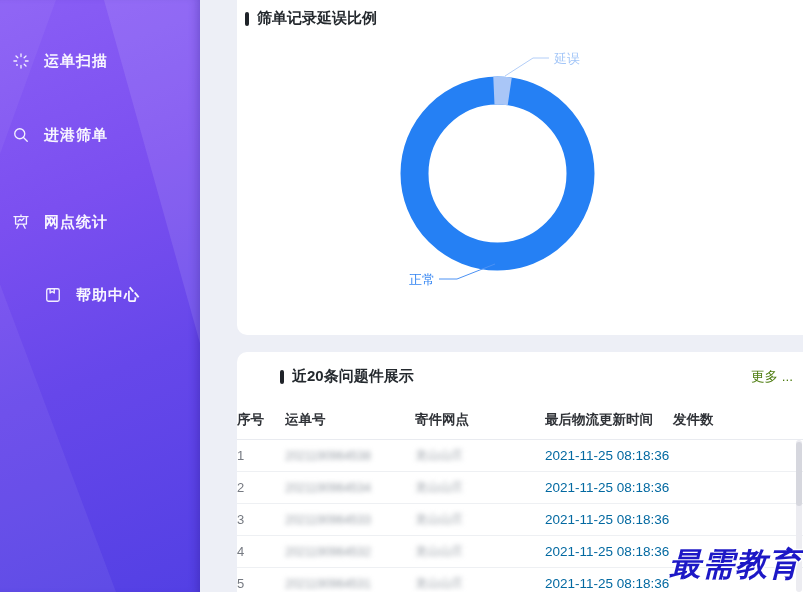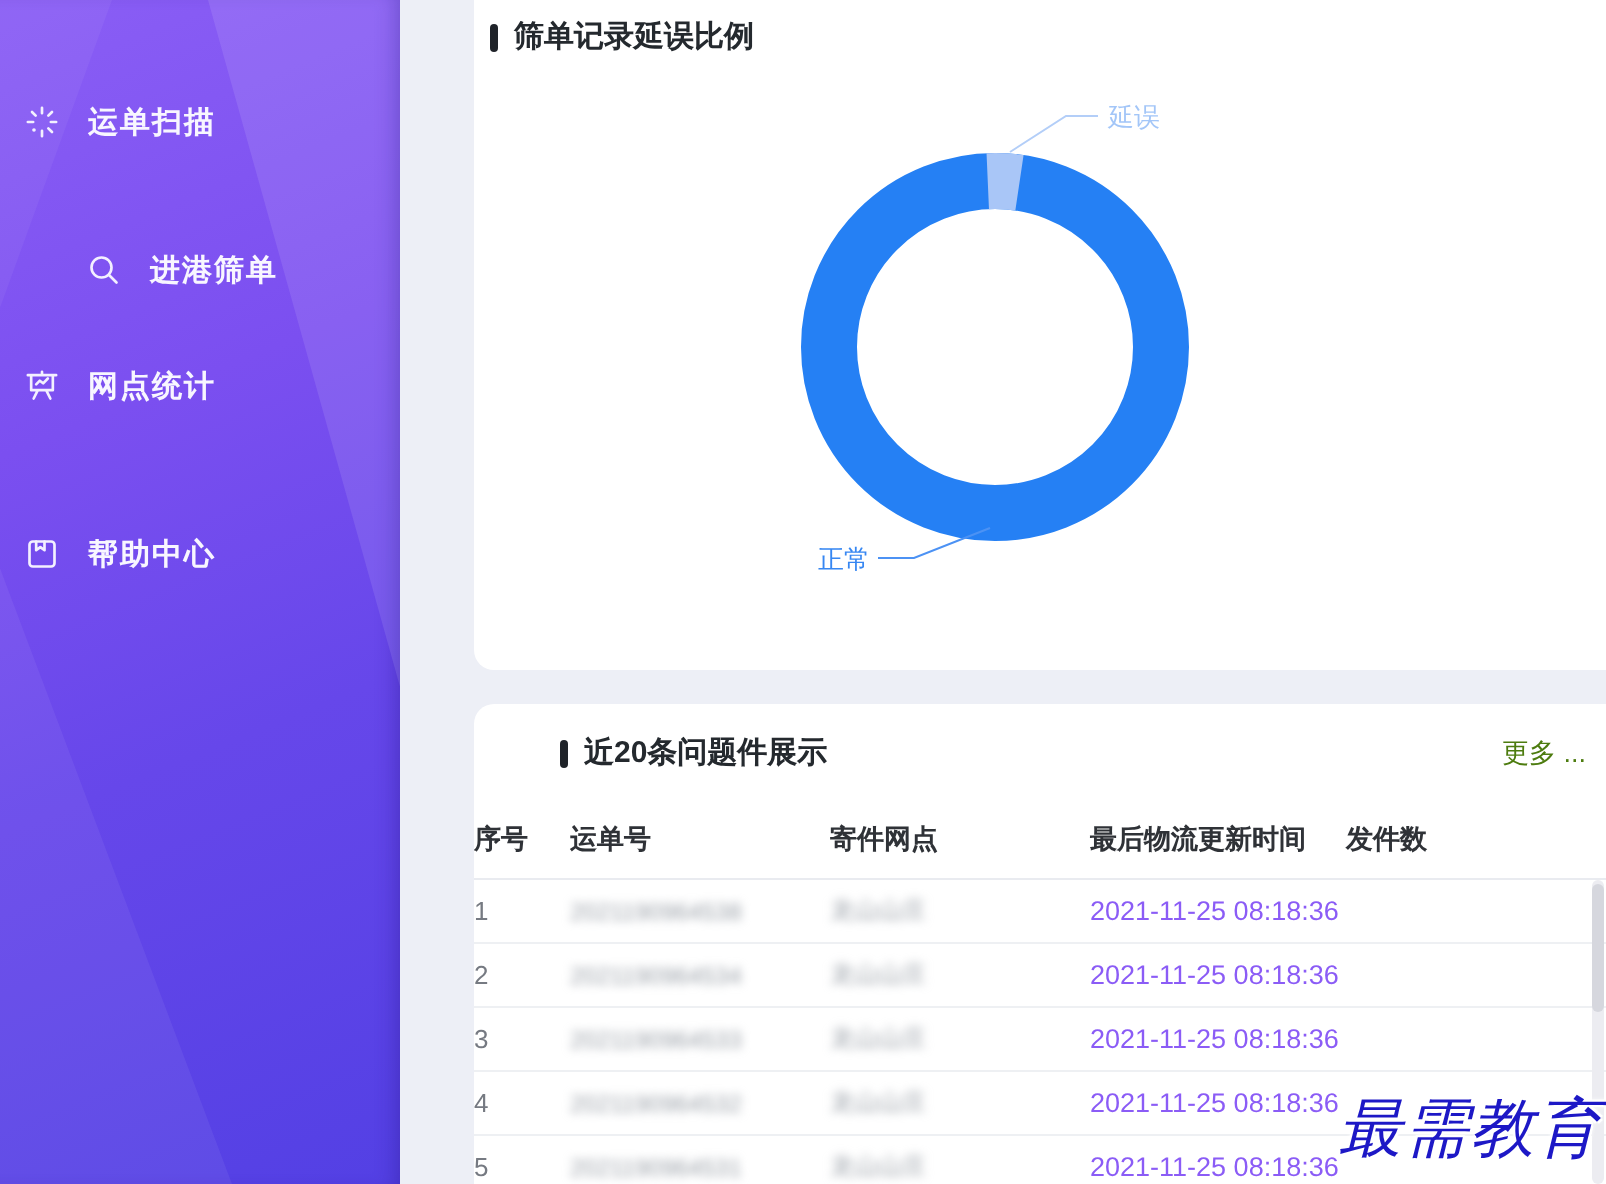--- a/index.html
+++ b/index.html
@@ -42,29 +42,29 @@
                font-size:13.5px; cursor:pointer; }
   .tbl { position:absolute; left:0; top:48px; width:566px; }
   .trow { display:grid; grid-template-columns:48px 130px 130px 128px 1fr;
           align-items:center; }
   .thead { height:40px; font-size:13.5px; font-weight:bold; color:#2f3237;
            border-bottom:1px solid #e9ebf0; }
   .tbody-row { height:32px; font-size:13px; color:#5c6066;
                border-bottom:1px solid #eef0f3; background:#fff; }
   .cell-index { color:#767a82; }
   .blur { filter:blur(2.5px); color:#9aa0a8; font-size:12px; }
-  .cell-time { color:#8b5cf6; font-size:13.5px; }
+  .cell-time { color:#0369a1; font-size:13.5px; }
   .scrollbar { position:absolute; right:1px; top:88px; bottom:0; width:6px;
                background:#ececf1; border-radius:3px; }
   .scroll-thumb { position:absolute; top:2px; left:0; width:6px; height:64px;
                background:#d6d7de; border-radius:3px; }
 
   
   .watermark { position:absolute; right:2px; bottom:5px; z-index:50;
-               font-size:32px; font-weight:normal; font-style:italic;
+               font-size:32px; font-weight:bold; font-style:italic;
                color:#1d18c6; letter-spacing:1px;
                text-shadow:0 0 3px #fff,0 0 3px #fff,1px 1px 0 #fff,
                            -1px -1px 0 #fff,1px -1px 0 #fff,-1px 1px 0 #fff; }
 </style>
 </head>
 <body>
 
 <div id="app">
 
   <nav class="sidebar">
@@ -75,41 +75,41 @@
     <div class="menu-item" style="top:46px;">
       <span class="mi-icon">
         <svg viewBox="0 0 24 24">
           <path d="M12 3.5v3.2 M12 17.3v3.2 M3.5 12h3.2 M17.3 12h3.2 M6 6l2.2 2.2 M15.8 15.8L18 18 M15.8 8.2L18 6"></path>
           <circle cx="7.2" cy="16.8" r="1.1" fill="#f3f0ff" stroke="none"></circle>
         </svg>
       </span>
       <span class="mi-label">运单扫描</span>
     </div>
 
-    <div class="menu-item" style="top:120px;margin-left:31px;">
+    <div class="menu-item" style="top:120px;">
       <span class="mi-icon">
         <svg viewBox="0 0 24 24">
           <circle cx="10.5" cy="10.5" r="6"></circle>
           <path d="M15 15l4.5 4.5"></path>
         </svg>
       </span>
       <span class="mi-label">进港筛单</span>
     </div>
 
-    <div class="menu-item" style="top:178px;">
+    <div class="menu-item" style="top:207px;">
       <span class="mi-icon">
         <svg viewBox="0 0 24 24">
           <path d="M3.5 5.5h17 M5.5 5.5v9h13v-9 M12 3.5v2 M9.5 14.5L7 19.5 M14.5 14.5l2.5 5"></path>
           <path d="M8.5 11l2.2-2.2 2 1.6 2.8-2.9"></path>
         </svg>
       </span>
       <span class="mi-label">网点统计</span>
     </div>
 
-    <div class="menu-item" style="top:262px;">
+    <div class="menu-item" style="top:280px;margin-left:32px;">
       <span class="mi-icon">
         <svg viewBox="0 0 24 24">
           <rect x="4.5" y="4.5" width="15" height="15" rx="2"></rect>
           <path d="M8.5 4.5v5.2l2.5-1.8 2.5 1.8V4.5"></path>
         </svg>
       </span>
       <span class="mi-label">帮助中心</span>
     </div>
   </nav>
 

